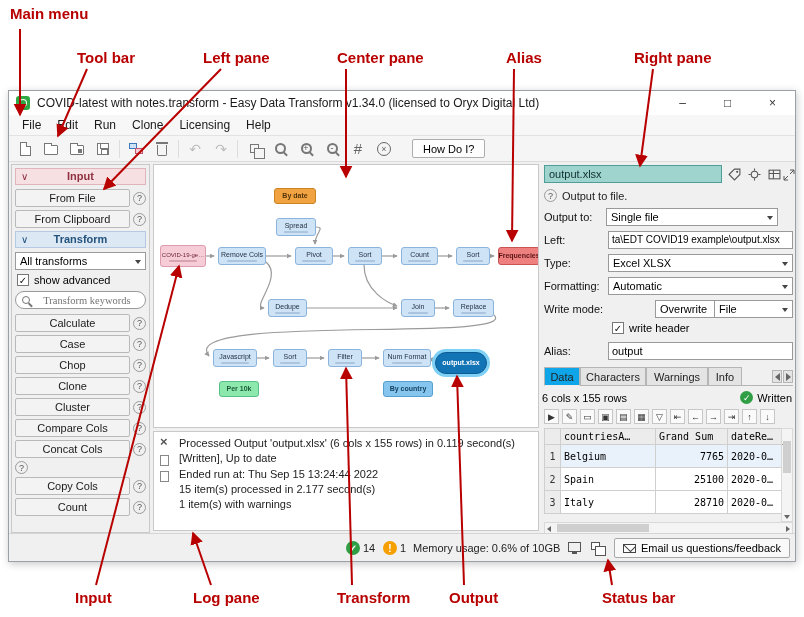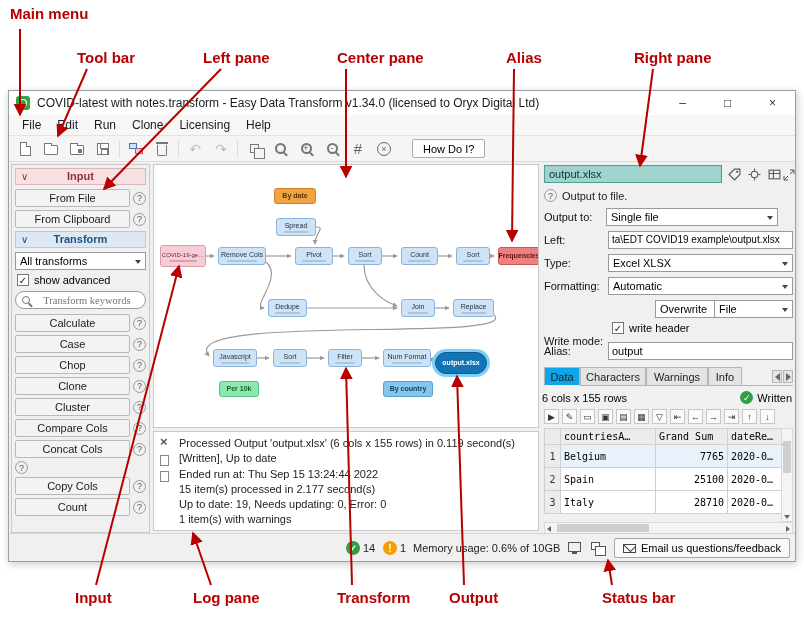--- a/index.html
+++ b/index.html
@@ -405,21 +405,20 @@
 
     <div class="log">
       <span class="log-close">×</span>
       <span class="log-doc" style="top:23px;"></span>
       <span class="log-doc" style="top:39px;"></span>
       <div class="log-lines">
         <div class="log-line">Processed Output 'output.xlsx' (6 cols x 155 rows) in 0.119 second(s)</div>
         <div class="log-line">[Written], Up to date</div>
         <div class="log-line">Ended run at: Thu Sep 15 13:24:44 2022</div>
         <div class="log-line">15 item(s) processed in 2.177 second(s)</div>
-        <div class="log-line">Up to date: 19, Needs updating: 0, Error: 0</div>
         <div class="log-line">1 item(s) with warnings</div>
       </div>
     </div>
 
     <div class="right-pane">
       <div class="rp-title">output.xlsx</div>
       <span class="rp-ticon" style="left:184px;">
         <svg width="13" height="13" viewBox="0 0 12 12">
             <path d="M1 6 L6 1 H11 V6 L6 11 Z" fill="none" stroke="#555"></path>
             <circle cx="8.5" cy="3.5" r="1" fill="#555"></circle>
@@ -453,21 +452,21 @@
 
       <span class="frow-label" style="top:67px;">Left:</span>
       <div class="inp" style="left:66px;top:67px;width:185px;">ta\EDT COVID19 example\output.xlsx</div>
 
       <span class="frow-label" style="top:90px;">Type:</span>
       <div class="sel" style="left:66px;top:90px;width:185px;"><span>Excel XLSX</span><span class="dd"></span></div>
 
       <span class="frow-label" style="top:113px;">Formatting:</span>
       <div class="sel" style="left:66px;top:113px;width:185px;"><span>Automatic</span><span class="dd"></span></div>
 
-      <span class="frow-label" style="top:136px;margin-top:32px;">Write mode:</span>
+      <span class="frow-label" style="top:136px;">Write mode:</span>
       <div class="sel" style="left:66px;top:136px;width:102px;margin-left:47px;"><span>Overwrite</span><span class="dd"></span></div>
       <div class="sel" style="left:172px;top:136px;width:79px;"><span>File</span><span class="dd"></span></div>
 
       <div class="rp-check">
         <span class="cbox">✓</span>
         <span>write header</span>
       </div>
 
       <span class="frow-label" style="top:178px;">Alias:</span>
       <div class="inp" style="left:66px;top:178px;width:185px;font-size:11px;">output</div>

